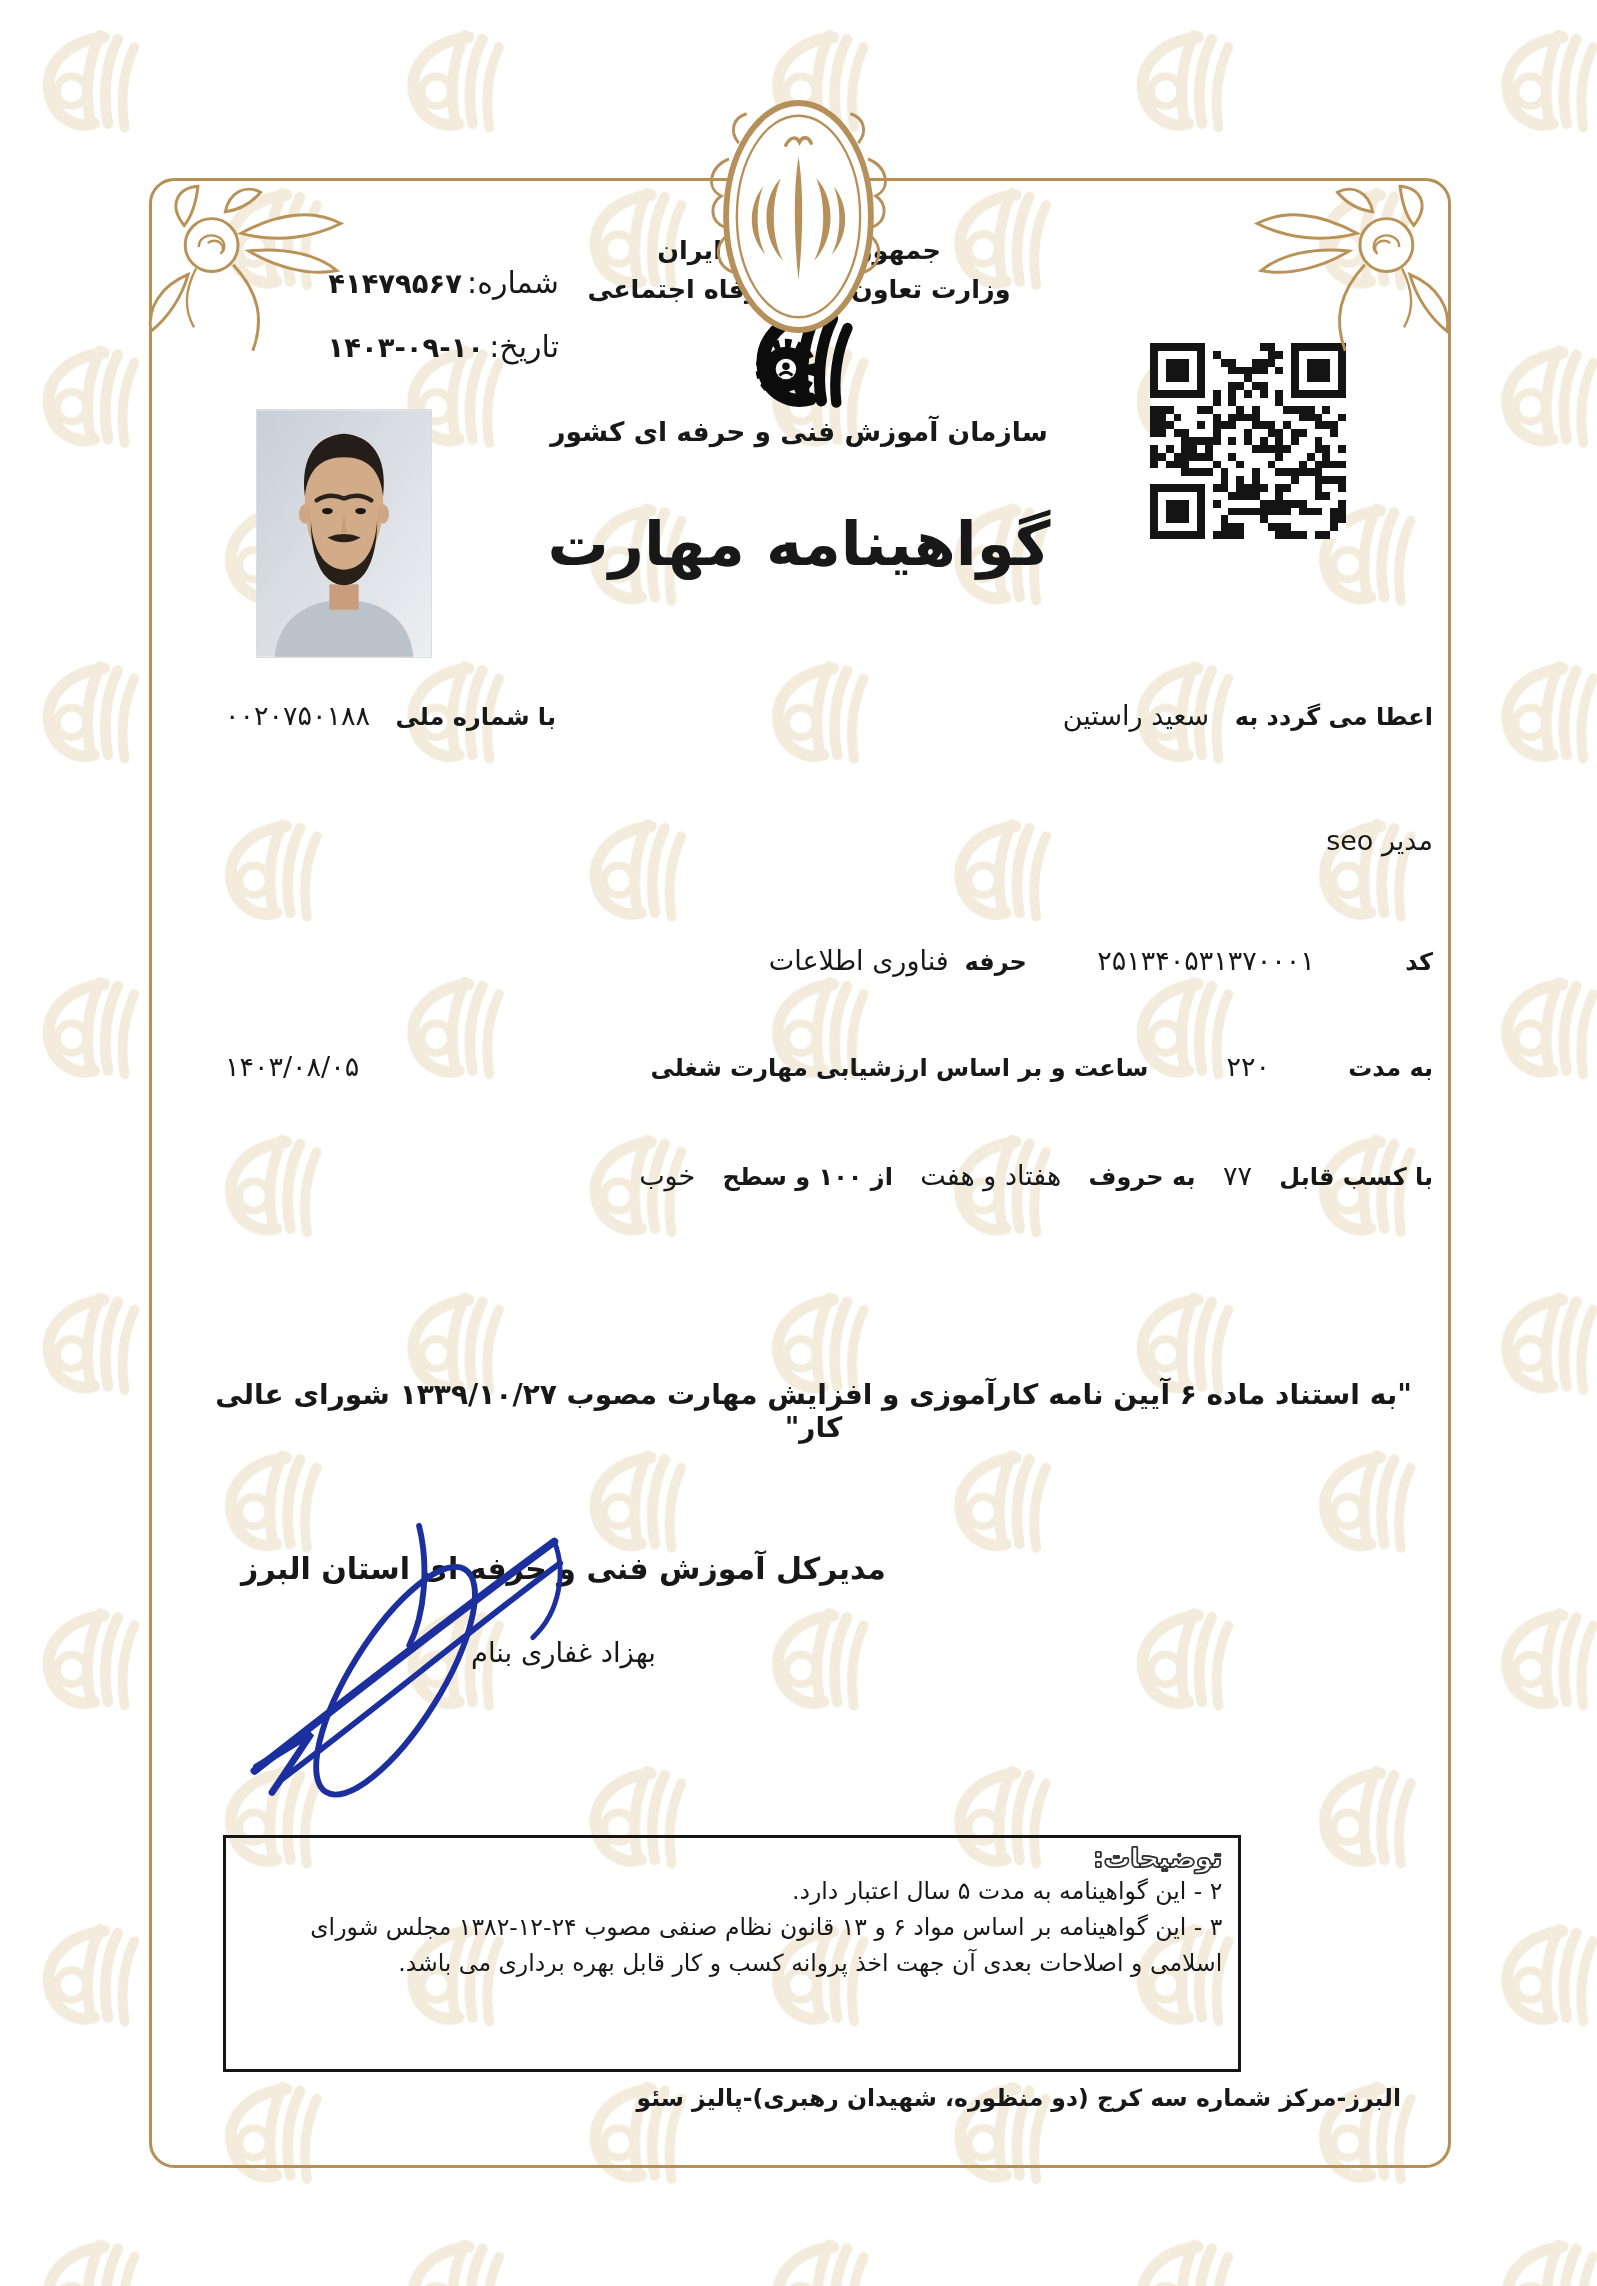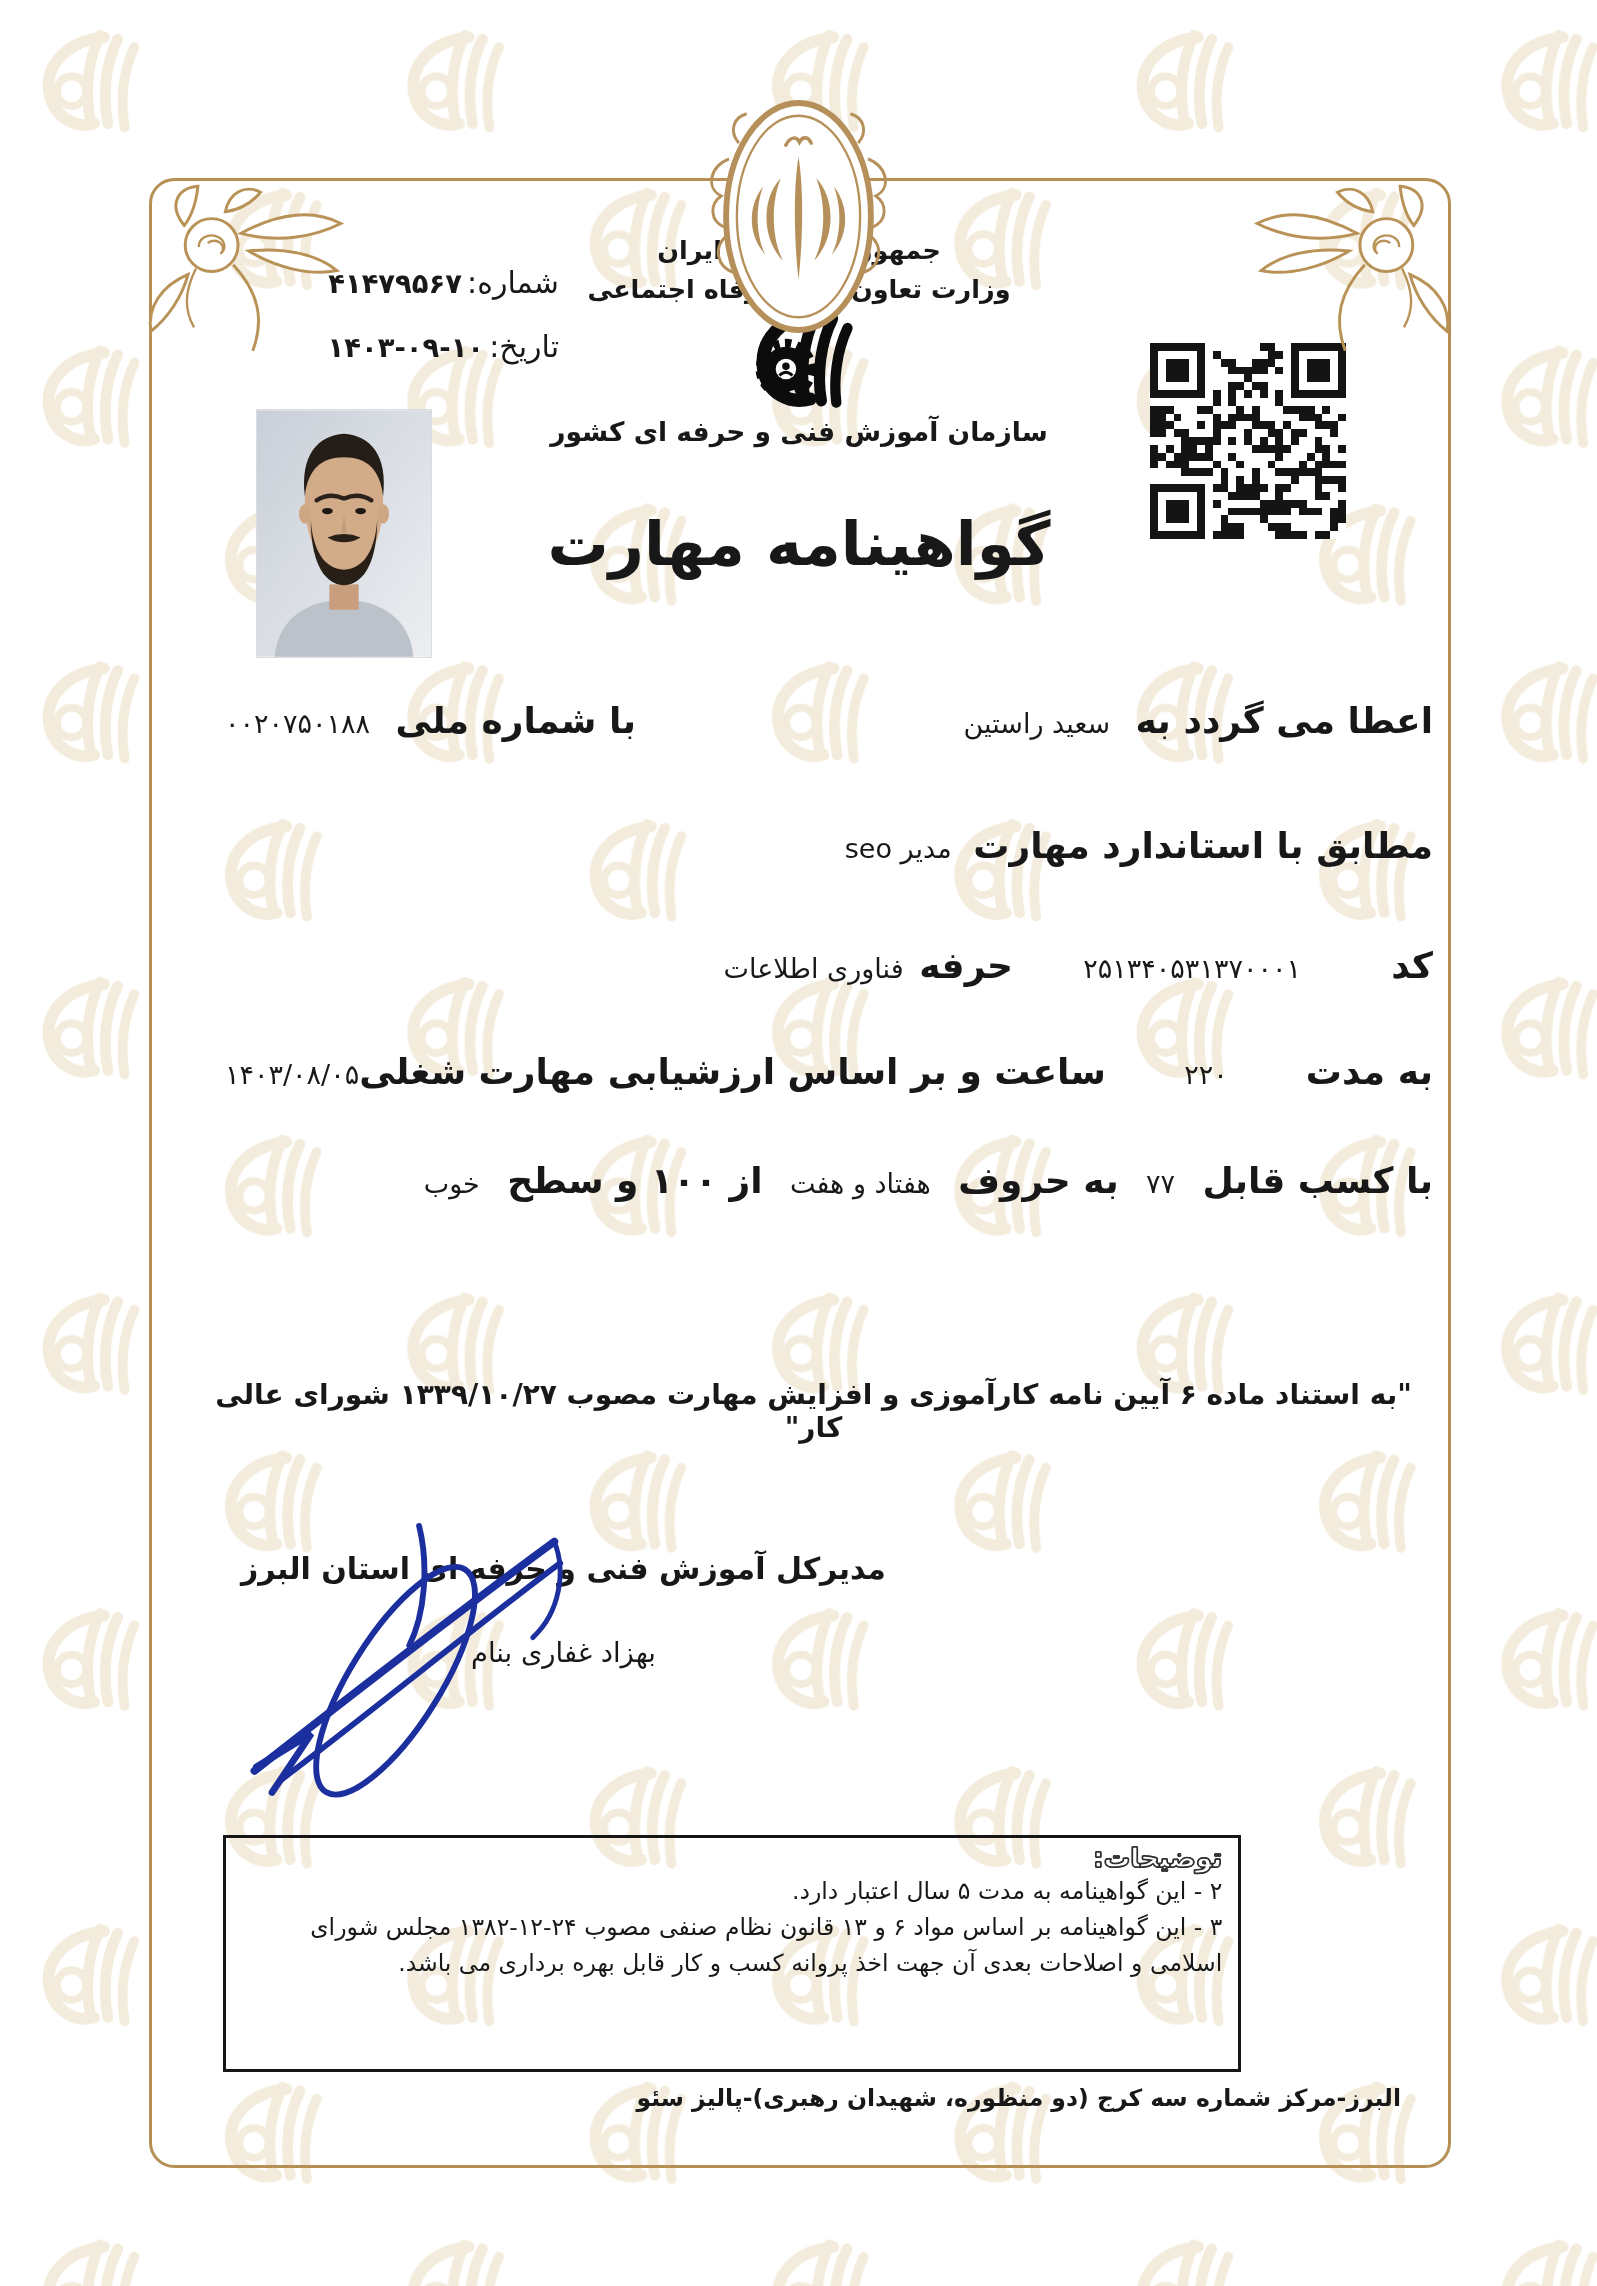--- a/index.html
+++ b/index.html
@@ -25,21 +25,21 @@
   .hc-ministry{top:274px;font-size:25.5px;font-weight:600;}
   .hc-org{top:416px;font-size:26.5px;font-weight:600;}
   .tvto-logo{position:absolute;left:743px;top:300px;width:112px;height:112px;z-index:2;}
   .qr{position:absolute;left:1150px;top:343px;width:196px;height:196px;z-index:2;}
   .photo{position:absolute;left:257px;top:410px;width:174px;height:247px;z-index:2;
          outline:1px solid #d9dce0;}
   .title{position:absolute;left:0;right:0;top:508px;text-align:center;
          font-size:61px;font-weight:bold;z-index:2;}
   
   .line{position:absolute;left:225px;width:1208px;display:flex;align-items:baseline;z-index:2;}
-  .line .b{font-weight:bold;font-size:36px;white-space:nowrap;}
+  .line .b{font-weight:bold;font-size:24px;white-space:nowrap;}
   .line .v{font-size:27px;white-space:nowrap;}
   .pair{display:flex;align-items:baseline;gap:25.5px;}
   .sb{justify-content:space-between;}
   .sp40{display:inline-block;width:39px;}
   .sp60{display:inline-block;width:59px;}
   .l1{top:700px;}
   .l2{top:825px;gap:21.6px;}
   .l3{top:945px;gap:15.7px;}
   .l4{top:1051px;}
   .l5{top:1160px;gap:27.4px;}
@@ -494,21 +494,20 @@
       <span class="b">اعطا می گردد به</span>
       <span class="v">سعید راستین</span>
     </span>
     <span class="pair">
       <span class="b">با شماره ملی</span>
       <span class="v">۰۰۲۰۷۵۰۱۸۸</span>
     </span>
   </div>
 
   <div class="line l2">
-    <span class="b">مطابق با استاندارد مهارت</span>
     <span class="v">مدیر seo</span>
   </div>
 
   <div class="line l3">
     <span class="b">کد</span>
     <span class="sp60"></span>
     <span class="v">۲۵۱۳۴۰۵۳۱۳۷۰۰۰۱</span>
     <span class="sp40"></span>
     <span class="b">حرفه</span>
     <span class="v">فناوری اطلاعات</span>

